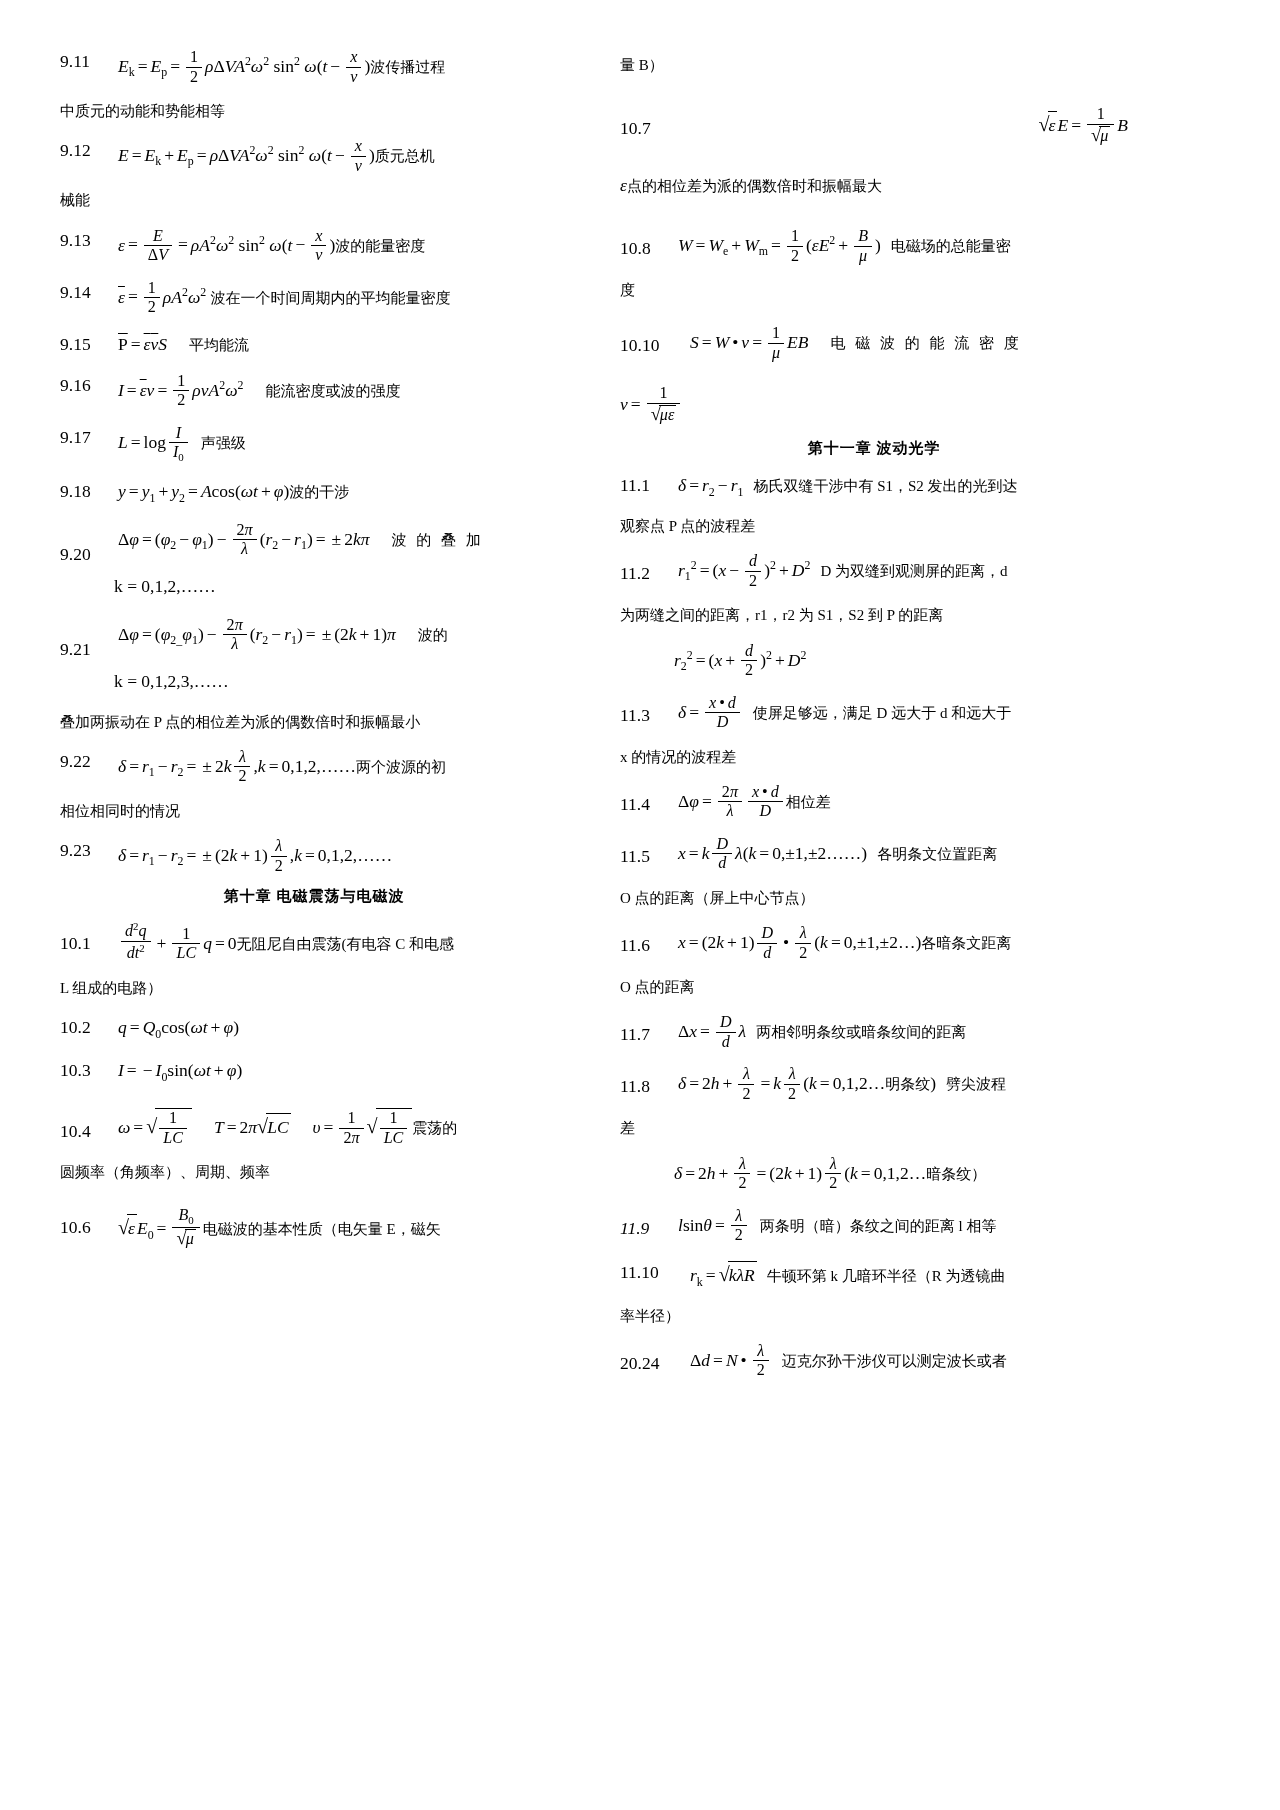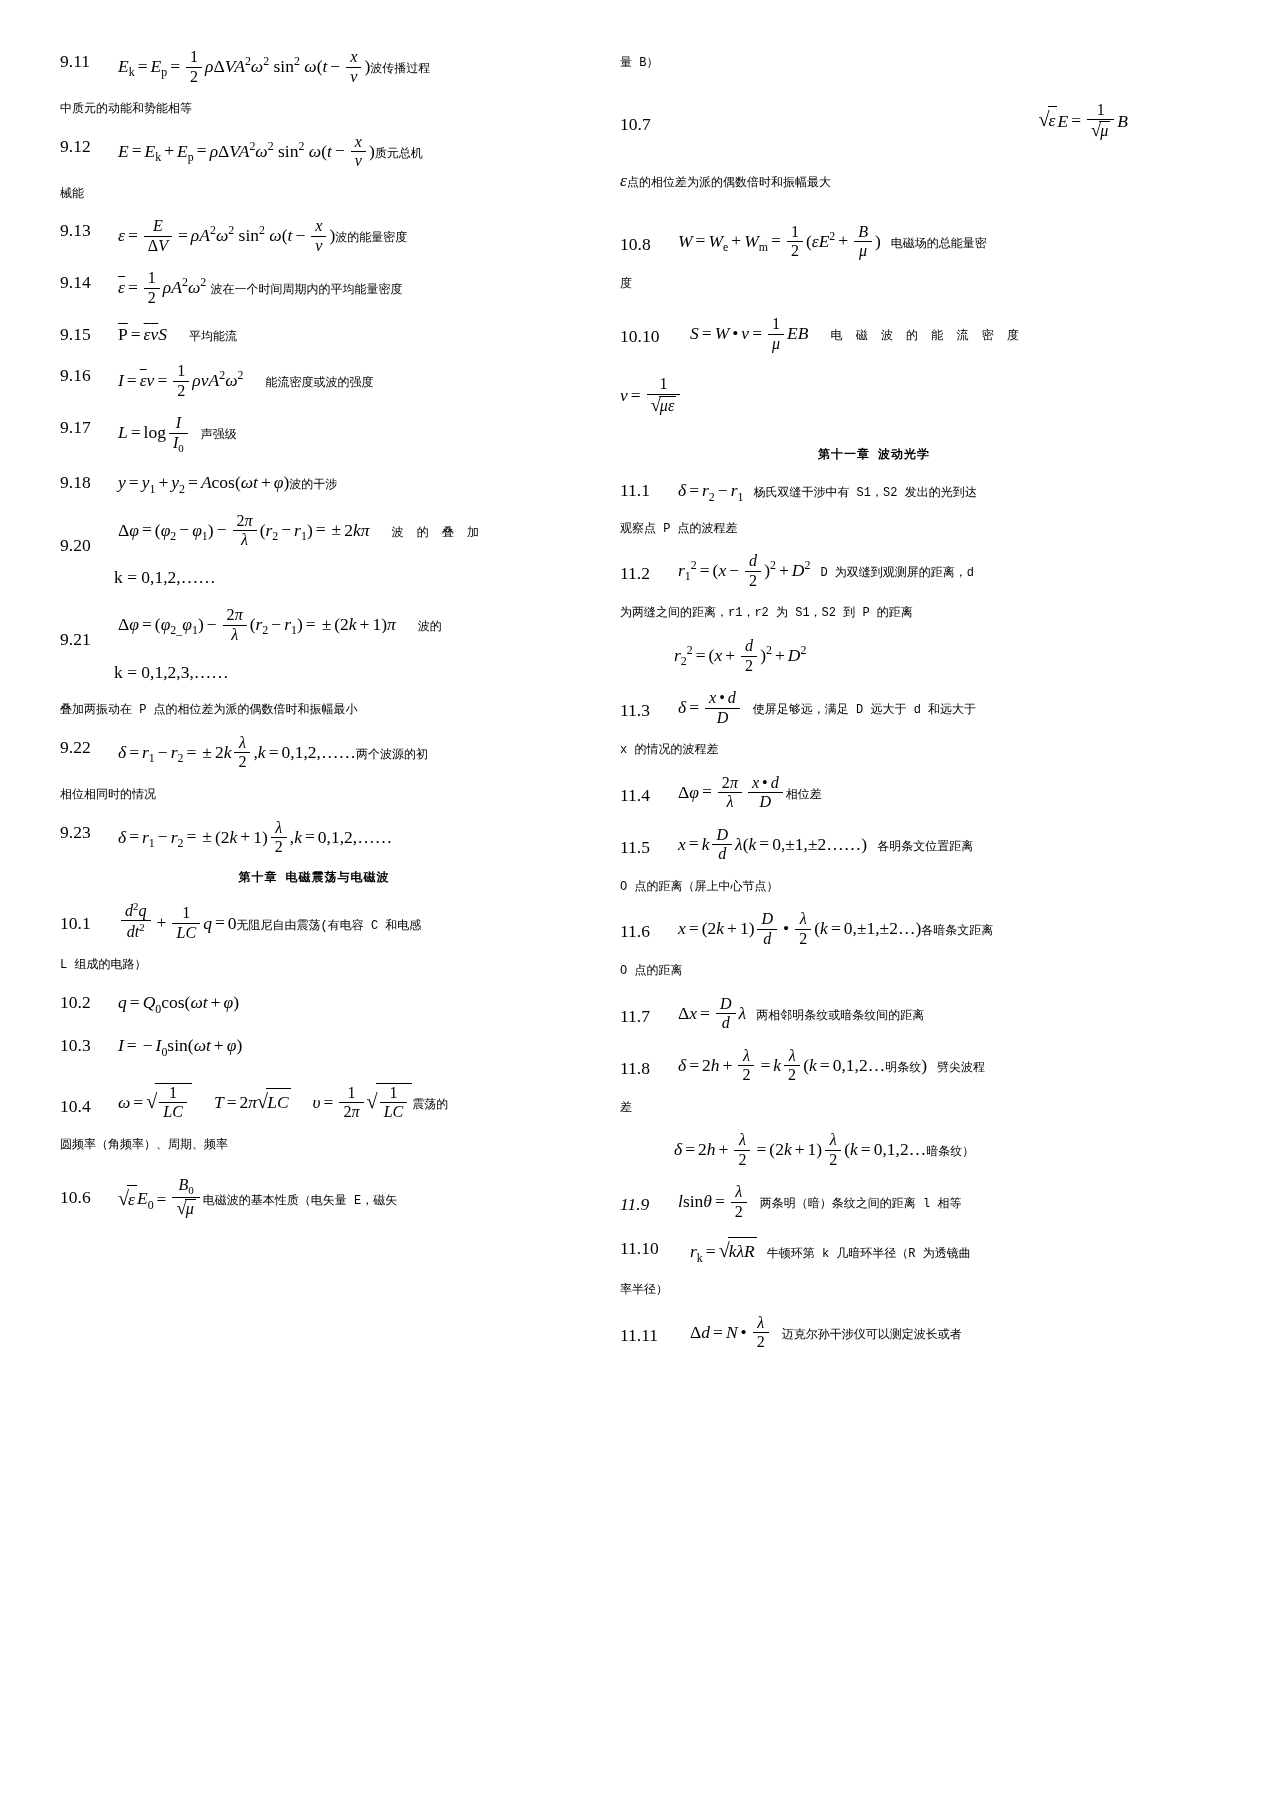--- a/index.html
+++ b/index.html
@@ -79,21 +79,21 @@
     display:inline-block;
     white-space:nowrap;
   }
   .sqrt > .rad{ font-size:1.15em; }
   .sqrt > .arg{
     border-top:1px solid #000;
     padding:0 2px 0 1px;
     display:inline-block;
     margin-left:-2px;
   }
-  .cn{ font-family:Liberation Mono, monospace; font-size:12px;}
+  .cn{ font-family:Liberation Serif, serif; font-size:15px;}
   .sp{ display:inline-block; width:10px;}
   .sp2{ display:inline-block; width:22px;}
   .wide{ letter-spacing:3px; }
 </style>
 </head>
 <body>
 
 <div class="page">
  <div class="cols">
 
@@ -261,21 +261,21 @@
       <span class="num" style="padding-top:8px;min-width:62px;">10.10</span>
       <span class="body">
         <span class="mi">S</span><span class="op">=</span><span class="mi">W</span><span class="op">•</span><span class="mi">v</span><span class="op">=</span><span class="frac"><span class="top">1</span><span class="bot"><span class="mi">μ</span></span></span><span class="mi">EB</span><span class="sp2"></span><span class="cn wide">电 磁 波 的 能 流 密 度</span>
       </span>
     </div>
 
     <div class="center-eq" style="padding-left:0;margin-top:22px;">
       <span class="mi">v</span><span class="op">=</span><span class="frac"><span class="top">1</span><span class="bot"><span class="sqrt"><span class="rad">√</span><span class="arg"><span class="mi">με</span></span></span></span></span>
     </div>
 
-    <div class="chapter cn" style="margin-top:30px;">第十一章  波动光学</div>
+    <div class="chapter cn" style="margin-top:14px;">第十一章  波动光学</div>
 
     <div class="entry">
       <span class="num">11.1</span>
       <span class="body">
         <span class="mi">δ</span><span class="op">=</span><span class="mi">r</span><span class="sub">2</span><span class="op">−</span><span class="mi">r</span><span class="sub">1</span><span class="sp"></span><span class="cn">杨氏双缝干涉中有 S1，S2 发出的光到达</span>
       </span>
     </div>
     <div class="cont cn">观察点 P 点的波程差</div>
 
     <div class="entry">
@@ -347,21 +347,21 @@
 
     <div class="entry">
       <span class="num" style="min-width:62px;">11.10</span>
       <span class="body">
         <span class="mi">r</span><span class="sub">k</span><span class="op">=</span><span class="sqrt"><span class="rad">√</span><span class="arg"><span class="mi">kλR</span></span></span><span class="sp"></span><span class="cn">牛顿环第 k 几暗环半径（R 为透镜曲</span>
       </span>
     </div>
     <div class="cont cn">率半径）</div>
 
     <div class="entry">
-      <span class="num" style="min-width:62px;padding-top:8px;">11.11</span>
+      <span class="num" style="min-width:62px;padding-top:8px;">20.24</span>
       <span class="body">
         <span class="mn">Δ</span><span class="mi">d</span><span class="op">=</span><span class="mi">N</span><span class="op">•</span><span class="frac"><span class="top"><span class="mi">λ</span></span><span class="bot">2</span></span><span class="sp"></span><span class="cn">迈克尔孙干涉仪可以测定波长或者</span>
       </span>
     </div>
 
   </div>
  </div>
 </div>
 
 </body></html>

